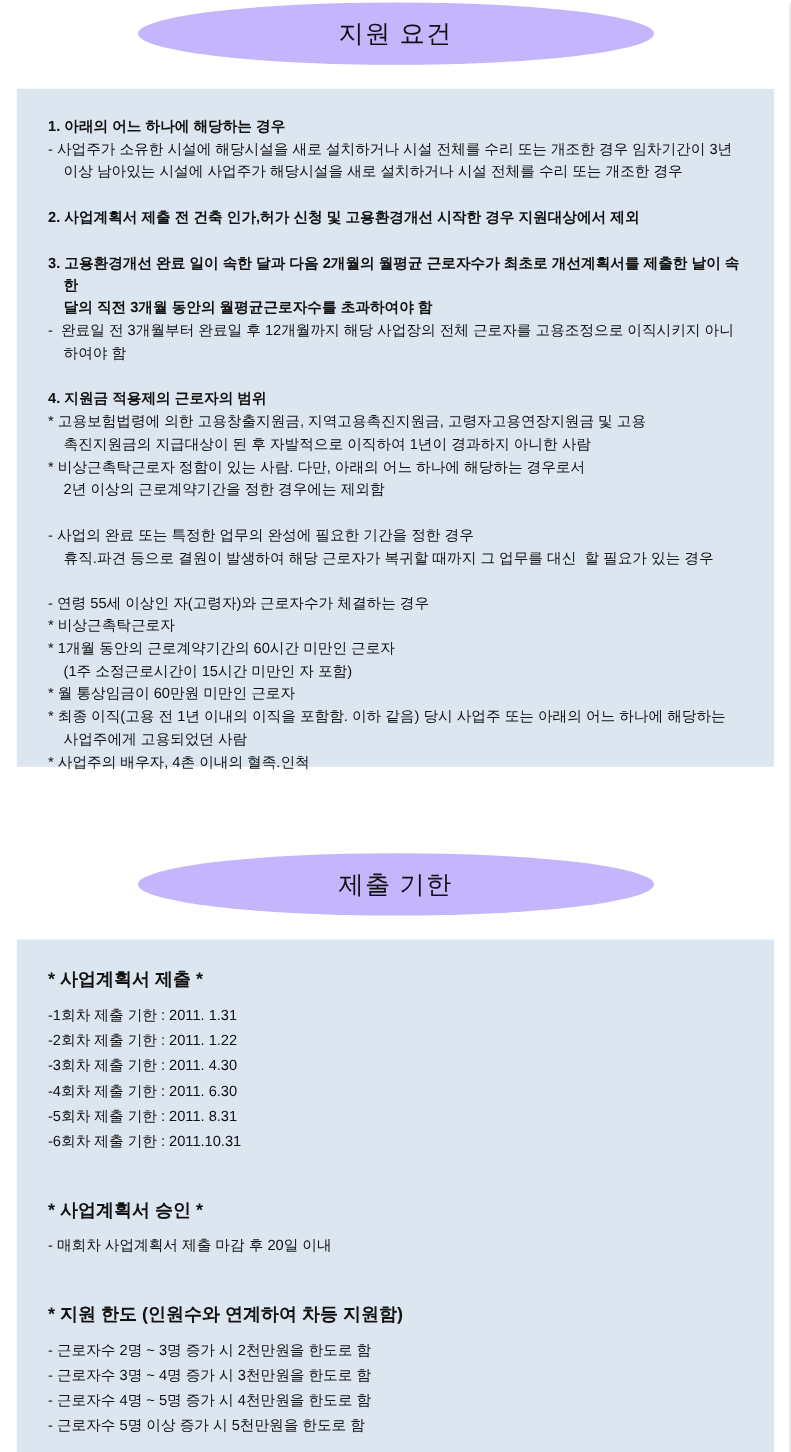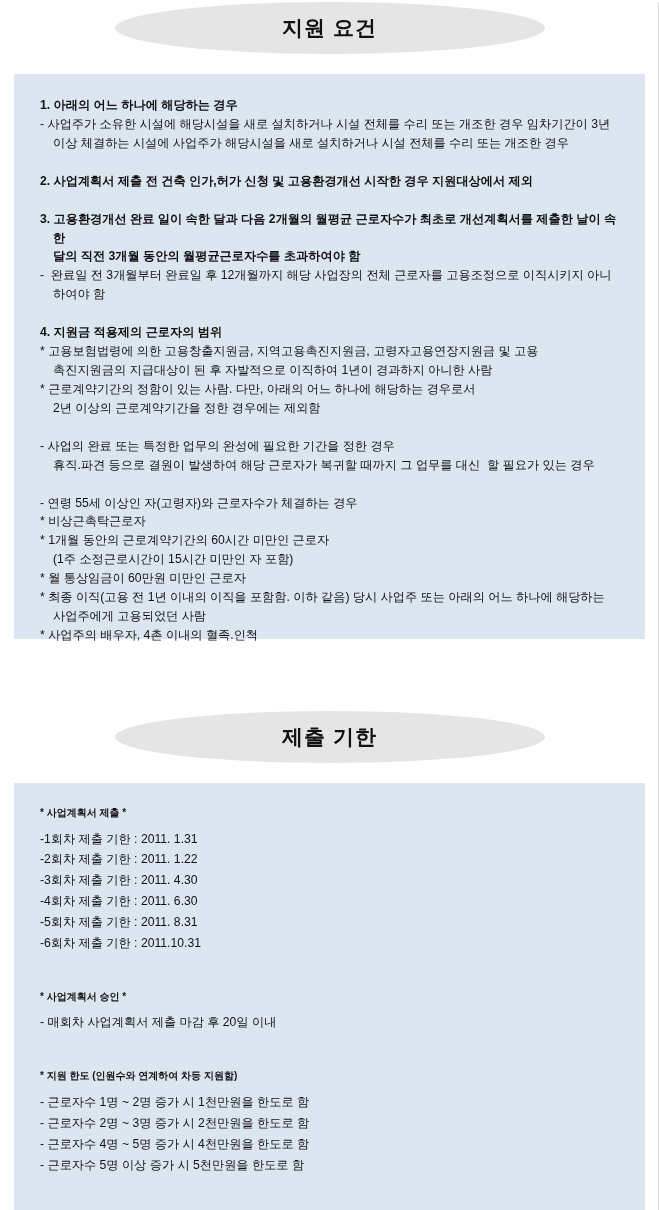--- a/index.html
+++ b/index.html
@@ -32,30 +32,30 @@
   }
 
   
   .title-pill-wrap {
     display: flex;
     justify-content: center;
     align-items: center;
     position: relative;
   }
   .title-pill {
-    background: #e5e5e5;
+    background: #c4b5fd;
     border-radius: 50%;
     width: 430px;
     height: 52px;
     display: flex;
     align-items: center;
     justify-content: center;
     color: #111111;
     font-size: 21px;
-    font-weight: bold;
+    font-weight: normal;
     letter-spacing: 1px;
   }
   #section-requirements .title-pill-wrap { margin-top: 2px; }
   #section-deadline .title-pill-wrap { margin-top: 0; }
 
   
   .panel {
     background: #dce6f1;
     margin-top: 20px;
     padding: 22px 26px 24px 26px;
@@ -71,21 +71,21 @@
   .blk:last-child { margin-bottom: 0; }
   .ln { white-space: pre-wrap; }
   .b { font-weight: bold; }
   .indent1 { padding-left: 13px; text-indent: -13px; }
   .indent2 { padding-left: 13px; }
   .gap-sm { height: 7px; }
   .gap-lg { height: 24px; }
 
   .dl-head {
     font-weight: bold;
-    font-size: 10px;
+    font-size: 15px;
     margin-bottom: 9px;
   }
   .dl-line { margin: 0 0 2px 0; }
 
   .spacer-between { height: 72px; }
 </style>
 </head>
 <body>
 
 <div class="page">
@@ -95,21 +95,21 @@
   <div id="section-requirements">
     <div class="title-pill-wrap">
       <div class="title-pill">지원 요건</div>
     </div>
 
     <div class="panel">
 
       <div class="blk">
         <div class="ln b indent1">1. 아래의 어느 하나에 해당하는 경우</div>
         <div class="ln indent1">- 사업주가 소유한 시설에 해당시설을 새로 설치하거나 시설 전체를 수리 또는 개조한 경우 임차기간이 3년</div>
-        <div class="ln indent2">이상 체결하는 시설에 사업주가 해당시설을 새로 설치하거나 시설 전체를 수리 또는 개조한 경우</div>
+        <div class="ln indent2">이상 남아있는 시설에 사업주가 해당시설을 새로 설치하거나 시설 전체를 수리 또는 개조한 경우</div>
       </div>
 
       <div class="gap-sm"></div>
 
       <div class="blk">
         <div class="ln b indent1">2. 사업계획서 제출 전 건축 인가,허가 신청 및 고용환경개선 시작한 경우 지원대상에서 제외</div>
       </div>
 
       <div class="gap-sm"></div>
 
@@ -119,21 +119,21 @@
         <div class="ln indent1">-  완료일 전 3개월부터 완료일 후 12개월까지 해당 사업장의 전체 근로자를 고용조정으로 이직시키지 아니</div>
         <div class="ln indent2">하여야 함</div>
       </div>
 
       <div class="gap-sm"></div>
 
       <div class="blk">
         <div class="ln b indent1">4. 지원금 적용제의 근로자의 범위</div>
         <div class="ln indent1">* 고용보험법령에 의한 고용창출지원금, 지역고용촉진지원금, 고령자고용연장지원금 및 고용</div>
         <div class="ln indent2">촉진지원금의 지급대상이 된 후 자발적으로 이직하여 1년이 경과하지 아니한 사람</div>
-        <div class="ln indent1">* 근로계약기간의 정함이 있는 사람. 다만, 아래의 어느 하나에 해당하는 경우로서</div>
+        <div class="ln indent1">* 비상근촉탁근로자 정함이 있는 사람. 다만, 아래의 어느 하나에 해당하는 경우로서</div>
         <div class="ln indent2">2년 이상의 근로계약기간을 정한 경우에는 제외함</div>
       </div>
 
       <div class="gap-sm"></div>
 
       <div class="blk">
         <div class="ln indent1">- 사업의 완료 또는 특정한 업무의 완성에 필요한 기간을 정한 경우</div>
         <div class="ln indent2">휴직.파견 등으로 결원이 발생하여 해당 근로자가 복귀할 때까지 그 업무를 대신  할 필요가 있는 경우</div>
       </div>
 
@@ -176,22 +176,22 @@
 
       <div class="blk">
         <div class="dl-head">* 사업계획서 승인 *</div>
         <div class="dl-line">- 매회차 사업계획서 제출 마감 후 20일 이내</div>
       </div>
 
       <div class="gap-lg"></div>
 
       <div class="blk">
         <div class="dl-head">* 지원 한도 (인원수와 연계하여 차등 지원함)</div>
-        <div class="dl-line">- 근로자수 1명 ~ 2명 증가 시 1천만원을 한도로 함</div>
         <div class="dl-line">- 근로자수 2명 ~ 3명 증가 시 2천만원을 한도로 함</div>
+        <div class="dl-line">- 근로자수 3명 ~ 4명 증가 시 3천만원을 한도로 함</div>
         <div class="dl-line">- 근로자수 4명 ~ 5명 증가 시 4천만원을 한도로 함</div>
         <div class="dl-line">- 근로자수 5명 이상 증가 시 5천만원을 한도로 함</div>
       </div>
 
     </div>
   </div>
 
 </div>
 
 </body></html>

